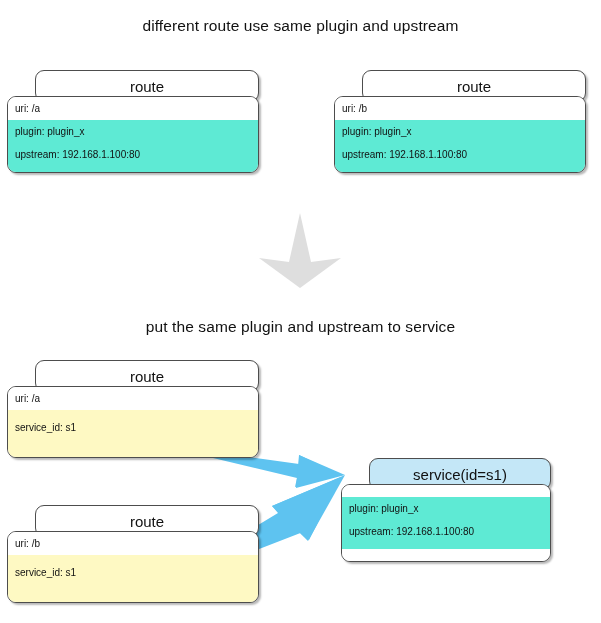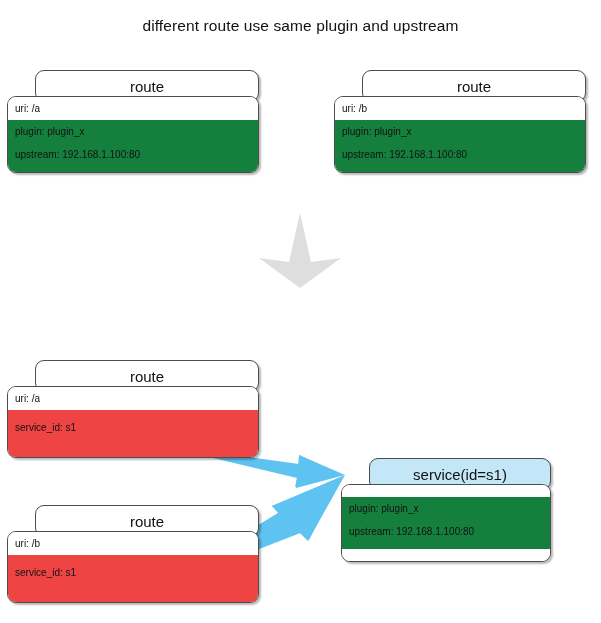--- a/index.html
+++ b/index.html
@@ -42,22 +42,22 @@
     box-shadow:2px 2px 2px rgba(0,0,0,0.28);
     margin-top:-6px;
   }
   .row{
     box-sizing:border-box;
     font-size:10px;color:#111111;
     padding:2px 6px 2px 7px;
     line-height:19px;white-space:nowrap;
   }
   .row.plain{background:#ffffff;}
-  .row.pink{background:#15803d;}
-  .row.blue{background:#ef4444;}
+  .row.pink{background:#5eead4;}
+  .row.blue{background:#fef9c3;}
   .row.spacer{padding:0;height:6px;}
 
   
   #route-a-top{left:7px;top:70px;width:252px;}
   #route-b-top{left:334px;top:70px;width:252px;}
   #route-a-top .node-header,#route-b-top .node-header{height:32px;}
   #route-a-bottom{left:7px;top:360px;width:252px;}
   #route-b-bottom{left:7px;top:505px;width:252px;}
   #route-a-bottom .node-header,#route-b-bottom .node-header{height:32px;}
   #service-node{left:341px;top:458px;width:210px;}
@@ -70,20 +70,21 @@
   .node{z-index:2;}
   .caption{z-index:3;}
 </style>
 </head>
 <body>
 
 <div class="canvas">
 
   <div class="caption" id="caption-top">different route use same plugin and upstream</div>
 
+  <div class="caption" id="caption-bottom">put the same plugin and upstream to service</div>
 
   <svg class="overlay under" viewBox="0 0 601 623" xmlns="http://www.w3.org/2000/svg">
 
     <g>
       <polygon points="300,213 311,262 341,258 300,288 259,258 289,262" fill="#dedede"></polygon>
     </g>
 
     <g>
       <polygon points="150,443 299,464 299,455 341,475 295,487 297,478" fill="#5ec3f0"></polygon>
     </g>

